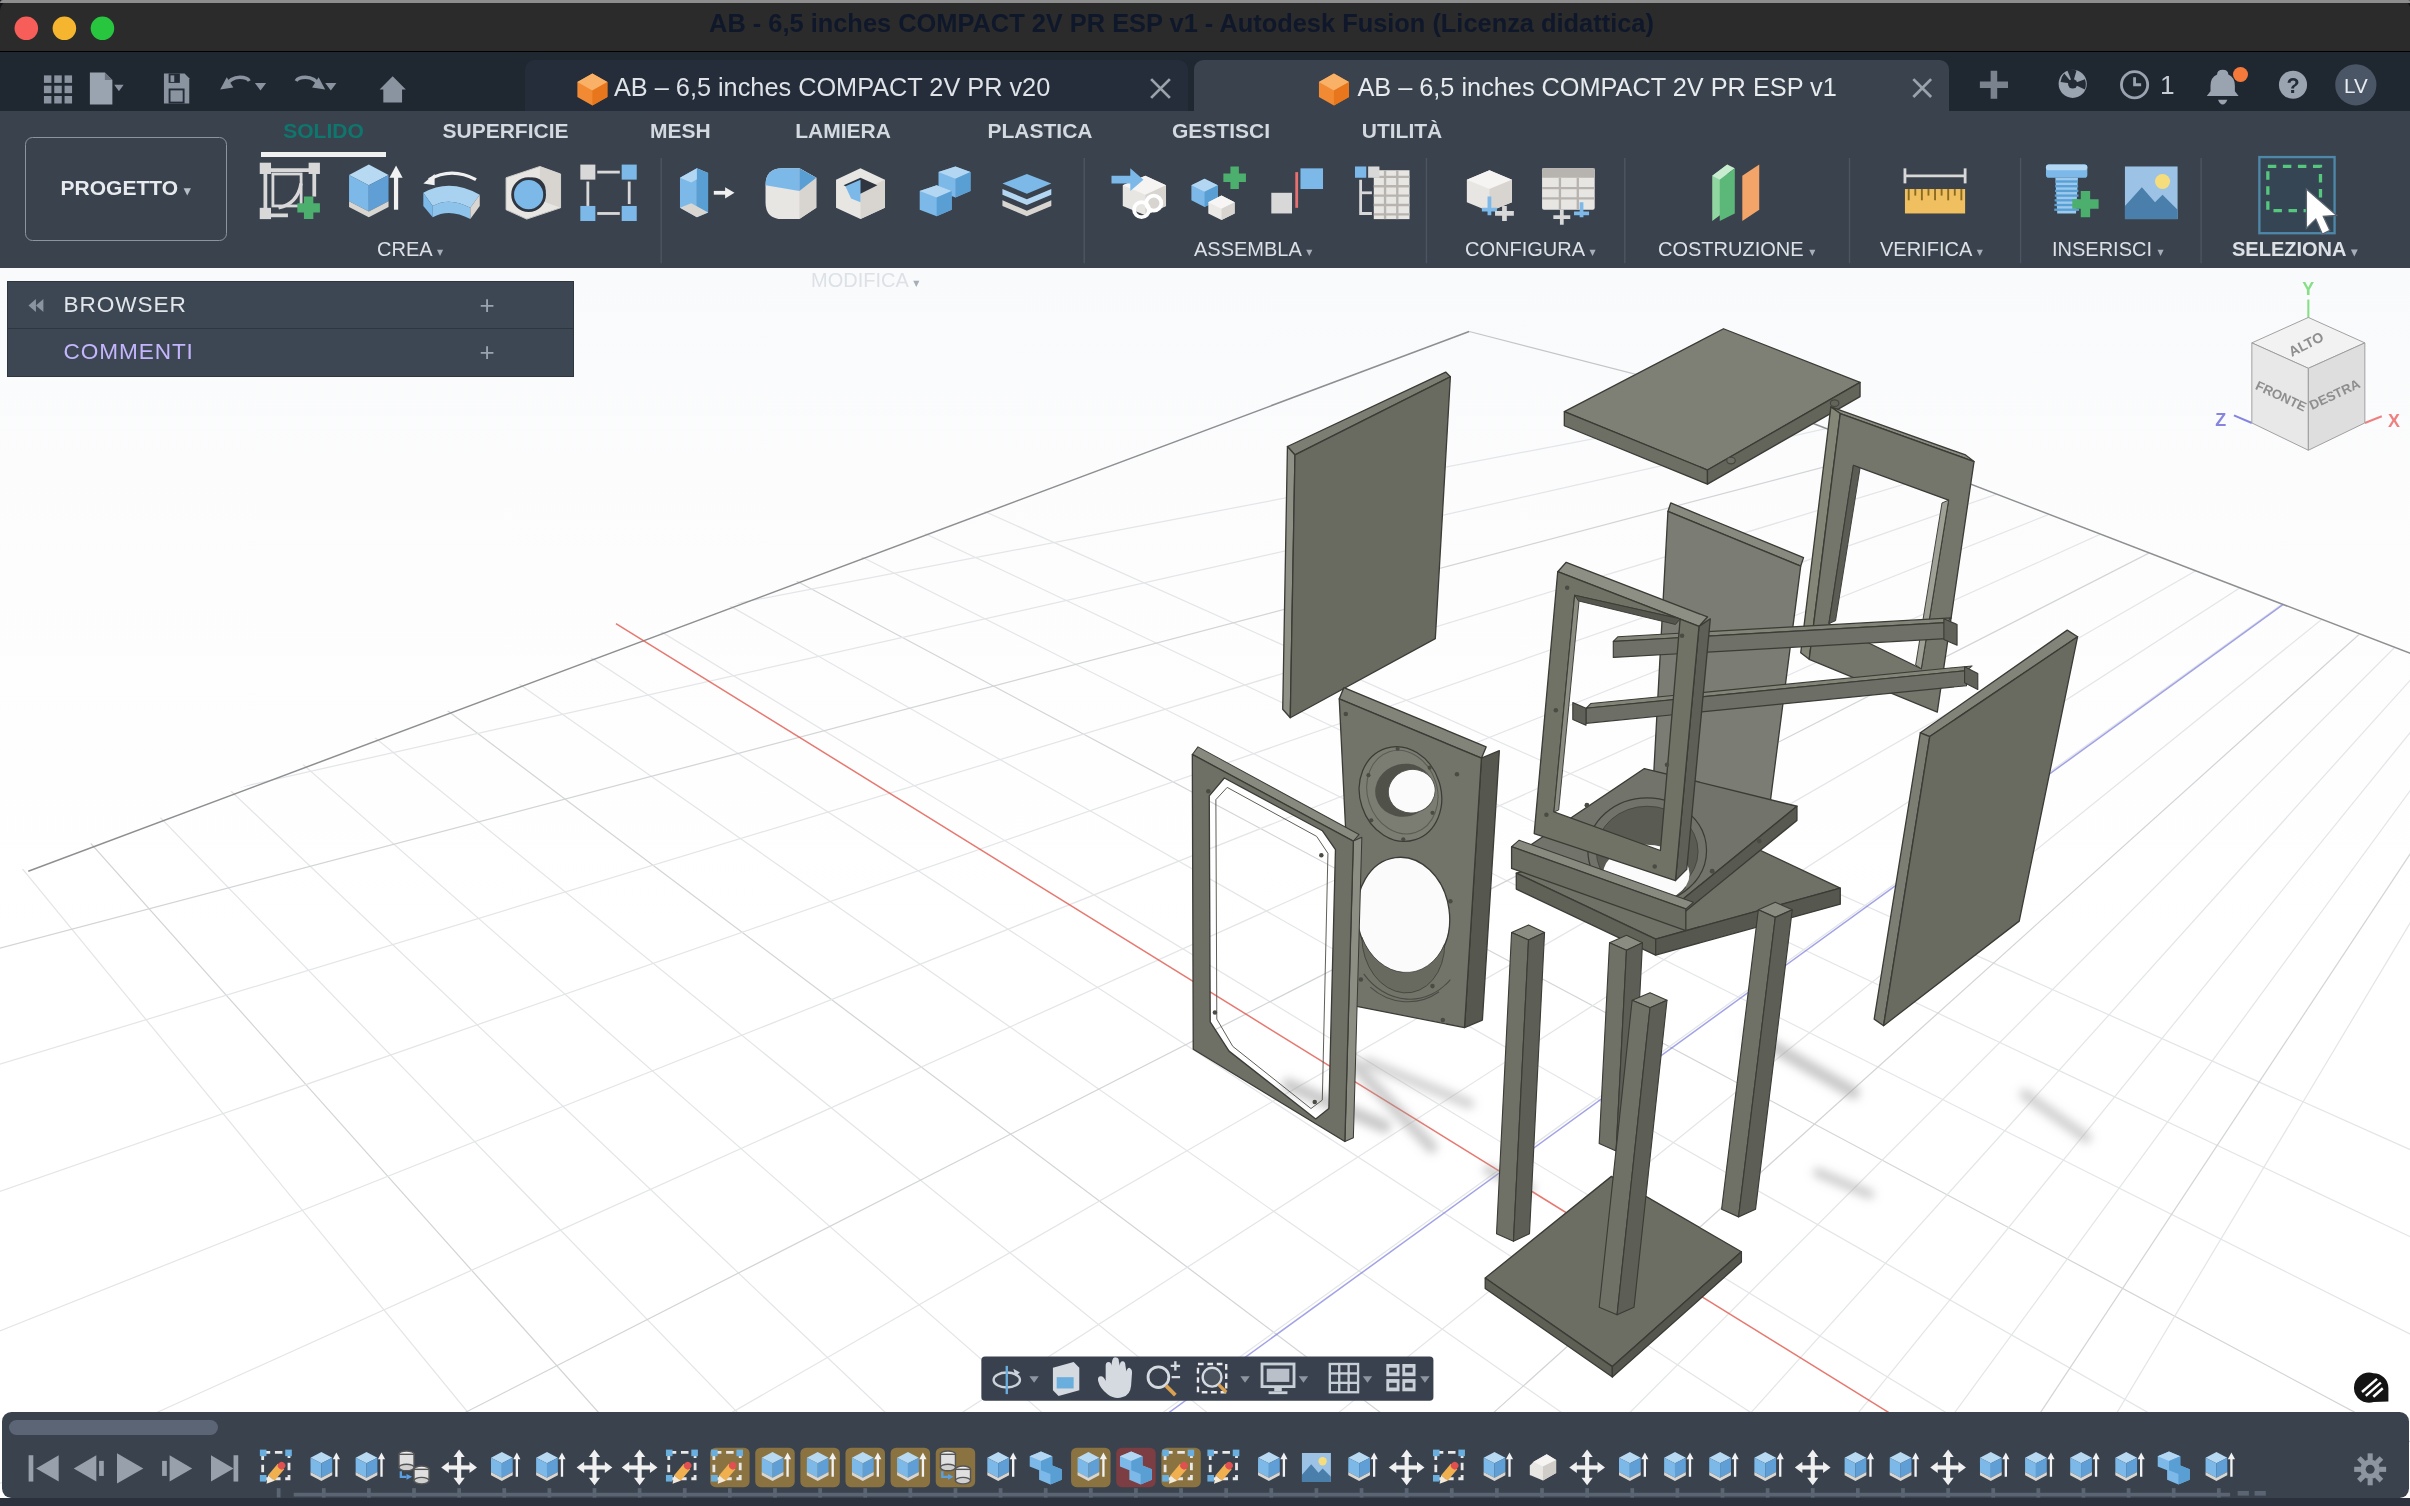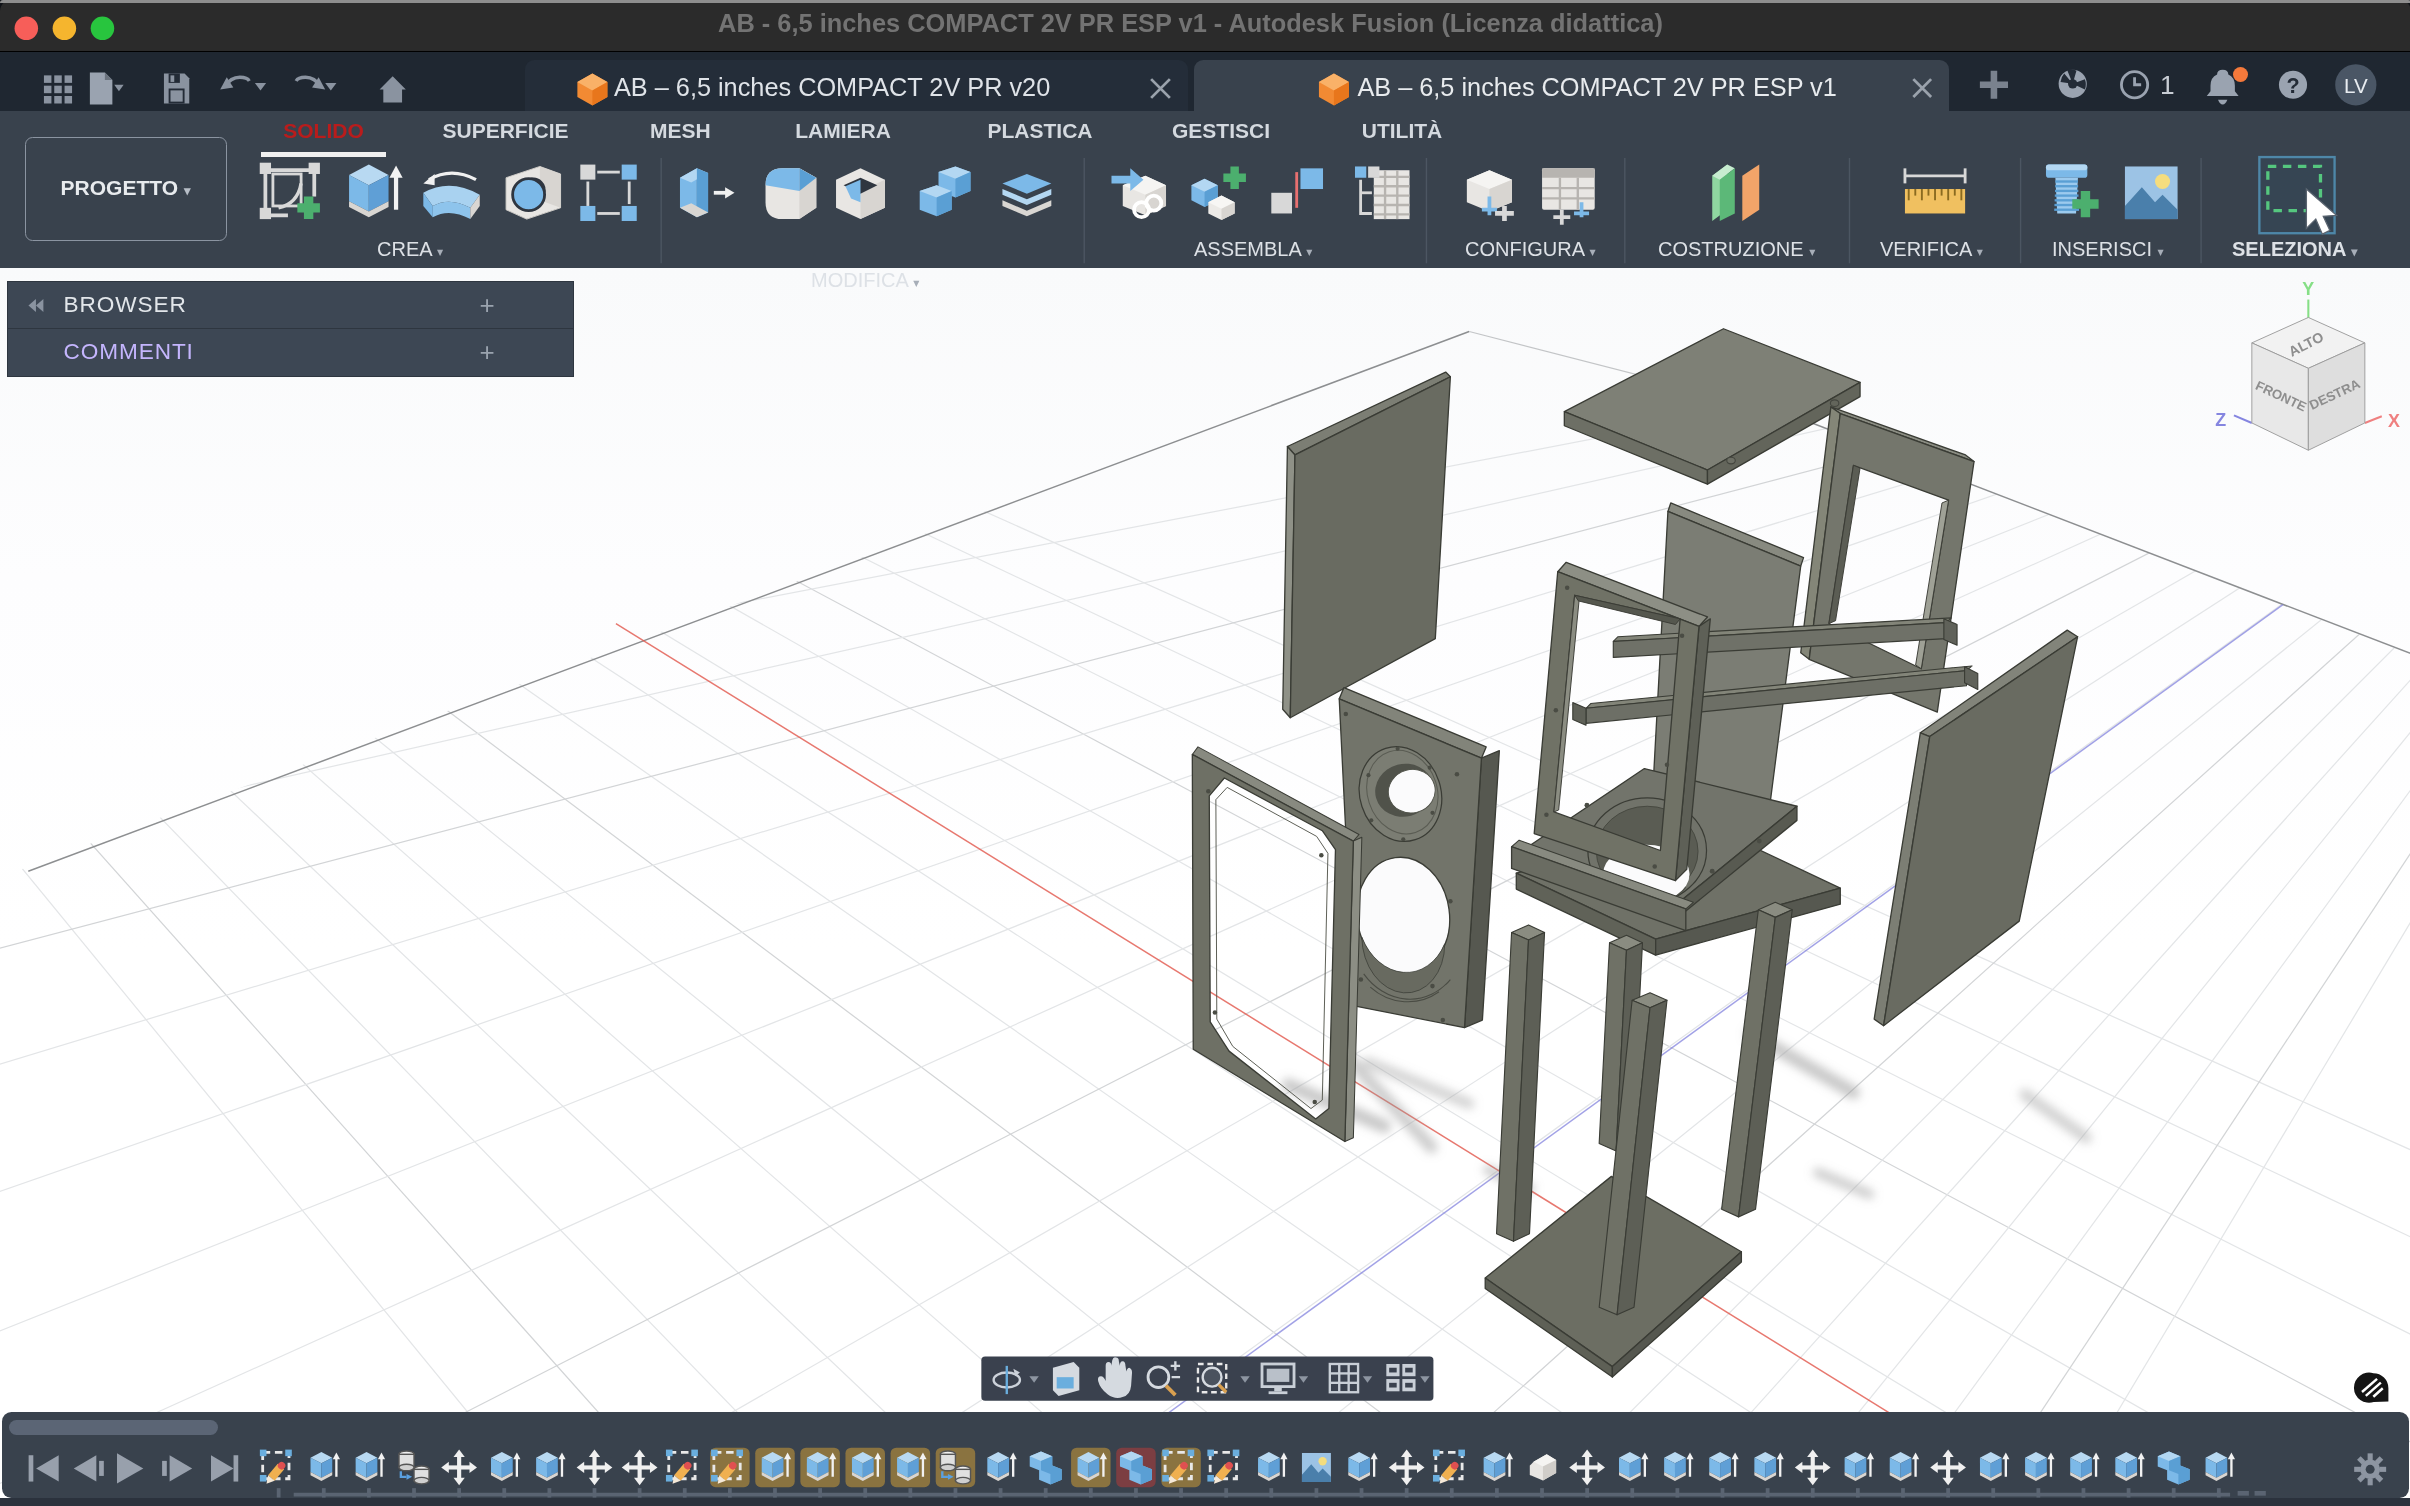--- a/index.html
+++ b/index.html
@@ -192,21 +192,21 @@
 </svg>
 
 <div class="abs" style="left:0;top:0;width:2411px;height:51px;background:#101318;"></div>
 <div class="abs" style="left:0;top:0;width:2411px;height:51px;background:#2b2b2b;border-radius:11.3px 11.3px 0 0;"></div>
 <div class="abs" style="left:0;top:0;width:2411px;height:2.8px;background:#8e8e8e;border-radius:11.3px 11.3px 0 0;"></div>
 <svg class="abs" style="left:0;top:0;" width="282" height="51" viewBox="0 0 300 54">
 <circle cx="28" cy="30" r="12.5" fill="#f75e59"></circle>
 <circle cx="68.5" cy="30" r="12.5" fill="#f5b52e"></circle>
 <circle cx="109" cy="30" r="12.5" fill="#28c53e"></circle>
 </svg>
-<div class="abs" style="left:0;top:9.4px;width:2363px;text-align:center;color:#737373;font-size:25.4px;font-weight:bold;margin-left:9px;">AB - 6,5 inches COMPACT 2V PR ESP v1 - Autodesk Fusion (Licenza didattica)</div>
+<div class="abs" style="left:0;top:9.4px;width:2363px;text-align:center;color:#0f172a;font-size:25.4px;font-weight:bold;">AB - 6,5 inches COMPACT 2V PR ESP v1 - Autodesk Fusion (Licenza didattica)</div>
 
 <div class="abs" style="left:0;top:51px;width:2411px;height:60px;background:#1f2731;border-top:1.9px solid #000;"></div>
 <div class="abs" style="left:525px;top:60px;width:663px;height:51px;background:#242d39;border-radius:9.4px 9.4px 0 0;"></div>
 <div class="abs" style="left:1194px;top:60px;width:755px;height:51px;background:#39424d;border-radius:9.4px 9.4px 0 0;"></div>
 <svg class="abs" style="left:0;top:51px;" width="2411" height="60" viewBox="0 54 2560 64">
 <g fill="#8a93a0">
         <rect x="41" y="80" width="8" height="8"></rect>
         <rect x="52" y="80" width="8" height="8"></rect>
         <rect x="63" y="80" width="8" height="8"></rect>
         <rect x="41" y="91" width="8" height="8"></rect>
@@ -270,21 +270,21 @@
       <circle cx="2384" cy="79" r="8" fill="#f4793b"></circle>
 <circle cx="2440" cy="90" r="15" fill="#9aa3b0"></circle>
       <text x="2440" y="99" font-size="23" font-weight="bold" fill="#232b36" text-anchor="middle">?</text>
 <circle cx="2507" cy="90" r="22" fill="#4a5665"></circle>
       <text x="2507" y="99" font-size="22" fill="#e8ecf0" text-anchor="middle">LV</text>
 </svg>
 
 <div class="abs" style="left:0;top:111px;width:2411px;height:157px;background:#39424d;"></div>
 <div class="abs" style="left:24.5px;top:137px;width:202px;height:104px;border:1.9px solid #8b94a1;border-radius:7.5px;color:#e8ebee;font-size:21px;font-weight:bold;text-align:center;line-height:100px;">PROGETTO <span style="font-size:13px;color:#b7bec7;">▾</span></div>
 <div class="abs" style="left:0;top:119px;width:2411px;height:28px;color:#d4d9df;font-size:21px;font-weight:bold;">
-<span class="abs" style="left:261px;width:125px;text-align:center;color:#b91c1c;">SOLIDO</span>
+<span class="abs" style="left:261px;width:125px;text-align:center;color:#0f766e;">SOLIDO</span>
 <span class="abs" style="left:428px;width:155px;text-align:center;">SUPERFICIE</span>
 <span class="abs" style="left:650px;width:80px;text-align:left;">MESH</span>
 <span class="abs" style="left:784px;width:118px;text-align:center;">LAMIERA</span>
 <span class="abs" style="left:979px;width:122px;text-align:center;">PLASTICA</span>
 <span class="abs" style="left:1160px;width:122px;text-align:center;">GESTISCI</span>
 <span class="abs" style="left:1348px;width:108px;text-align:center;">UTILITÀ</span>
 </div>
 <div class="abs" style="left:261px;top:152px;width:125px;height:4.7px;background:#f0f0f0;"></div>
 <svg class="abs" style="left:0;top:111px;" width="2411" height="157" viewBox="0 118 2560 167">
 <g stroke="#4c5662" stroke-width="1.5">

